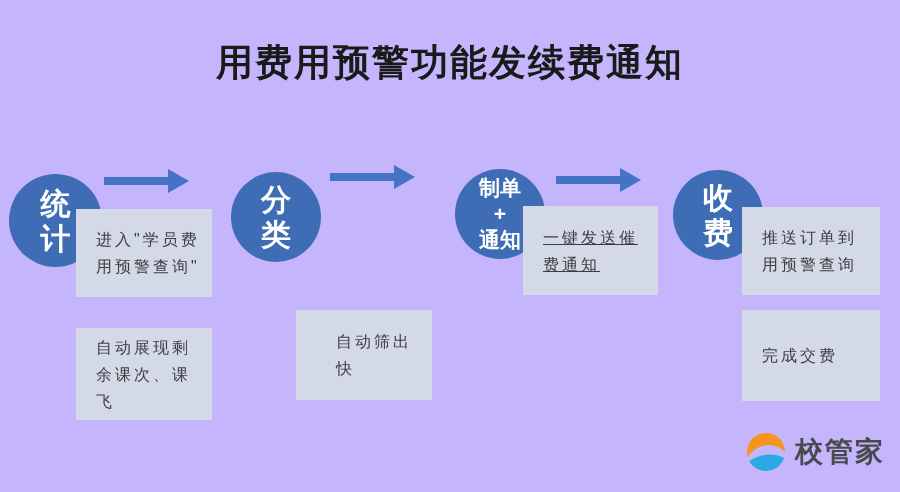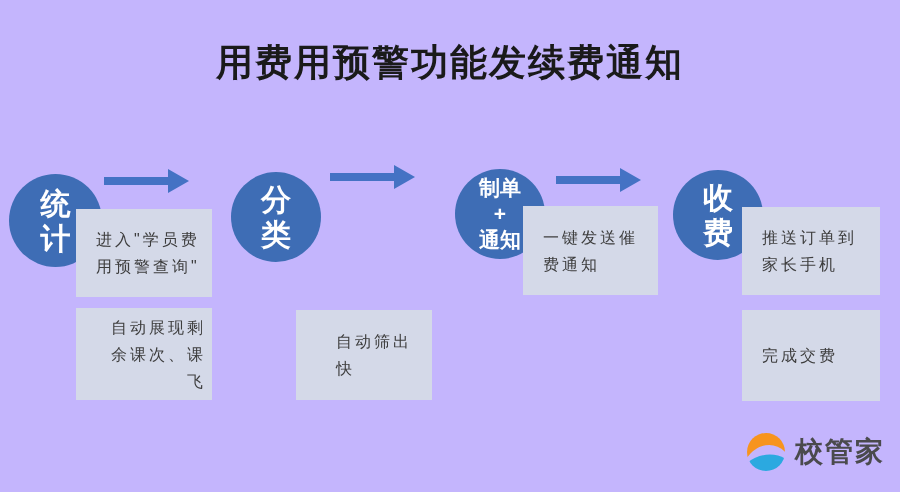--- a/index.html
+++ b/index.html
@@ -36,24 +36,24 @@
   .a3 { left:556px; top:168px; }
 
   .box {
     position:absolute; background:var(--box-bg,#D4D9E8);
     color:var(--box-text,#3D3D3D);
     display:flex; flex-direction:column; justify-content:center;
     padding:0 6px 0 20px; box-sizing:border-box;
     font-size:16px; line-height:27px; letter-spacing:3px;
   }
   .b1a { left:76px;  top:209px; width:136px; height:88px; }
-  .b1b { left:76px;  top:308px; width:136px; height:92px;text-align:right; }
+  .b1b { left:76px;  top:328px; width:136px; height:92px; }
   .b2a { left:296px; top:208px; width:136px; height:88px; }
   .b2b { left:296px; top:310px; width:136px; height:90px;padding-left:40px; }
-  .b3a { left:523px; top:206px; width:135px; height:89px; }
+  .b3a { left:523px; top:206px; width:135px; height:89px;text-decoration:underline; }
   .b4a { left:742px; top:207px; width:138px; height:88px; }
   .b4b { left:742px; top:310px; width:138px; height:91px; }
 
   .logo { position:absolute; left:744px; top:429px; display:flex; align-items:center; gap:7px; }
   .logo-text {
     font-size:28px; font-weight:700; color:var(--logo-text-color,#4A4A4D);
     letter-spacing:2px; line-height:46px;
   }
 </style>
 </head>
@@ -106,21 +106,21 @@
     <div>一键发送催</div>
     <div>费通知</div>
   </div>
 
   <div class="circle big-text c4">
     <span>收</span>
     <span>费</span>
   </div>
   <div class="box b4a">
     <div>推送订单到</div>
-    <div>家长手机</div>
+    <div>用预警查询</div>
   </div>
   <div class="box b4b">
     <div>完成交费</div>
   </div>
 
   <div class="logo">
     <svg width="44" height="44" viewBox="0 0 44 44">
       <defs>
           <clipPath id="lc">
             <circle cx="22" cy="22" r="19"></circle>

